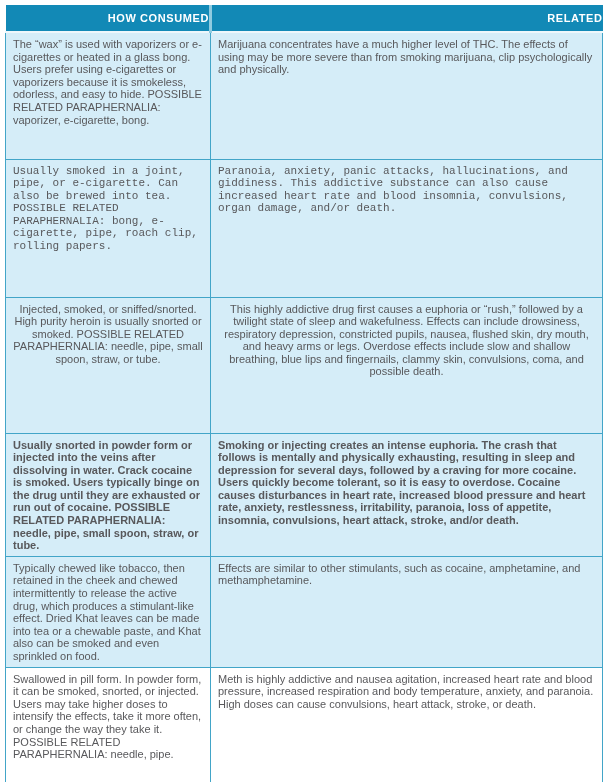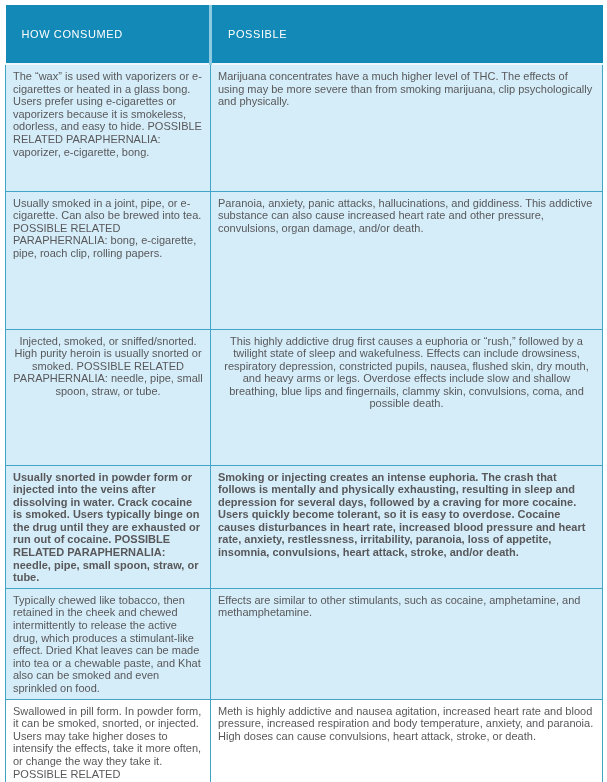--- a/index.html
+++ b/index.html
@@ -22,73 +22,73 @@
     border-collapse: collapse;
     table-layout: fixed;
   }
   col.col-how { width: 205px; }
   col.col-effects { width: 392px; }
 
   th.header-cell {
     background: #1289B6;
     color: #ffffff;
     font-size: 11px;
-    font-weight: normal;
+    font-weight: bold;
     letter-spacing: 0.6px;
-    text-align: left;
+    text-align: right;
     vertical-align: middle;
     height: 26px;
-    padding: 16px;
+    padding: 0;
     border-bottom: 2px solid #eef7fb;
   }
   th.header-cell.first {
     border-right: 3px solid #8fcbe0;
   }
 
   td.cell {
     background: #d5edf8;
     border: 1.5px solid #42a5c8;
     vertical-align: top;
     padding: 5px 7px 4px 7px;
     color: #58585b;
     font-size: 11px;
     line-height: 12.6px;
     overflow: hidden;
     box-sizing: border-box;
   }
   tr.row-1 td.cell { height: 127px; margin-left: 11px; }
-  tr.row-2 td.cell { height: 138px; }
+  tr.row-2 td.cell { height: 138px; font-family: Liberation Mono, monospace; }
   tr.row-3 td.cell { height: 136px; text-align: center; }
   tr.row-4 td.cell { height: 109px; font-weight: bold; }
   tr.row-5 td.cell { height: 106px; }
   tr.row-6 td.cell { height: 128px; background: #ffffff; margin-left: 34px; }
 </style>
 </head>
 <body>
 
 <div class="page">
   <table class="drug-table">
     <colgroup>
       <col class="col-how">
       <col class="col-effects">
     </colgroup>
     <thead>
       <tr>
         <th class="header-cell first">HOW CONSUMED</th>
-        <th class="header-cell">POSSIBLE</th>
+        <th class="header-cell">RELATED</th>
       </tr>
     </thead>
     <tbody>
       <tr class="row-1">
         <td class="cell">The “wax” is used with vaporizers or e-cigarettes or heated in a glass bong. Users prefer using e-cigarettes or vaporizers because it is smokeless, odorless, and easy to hide. POSSIBLE RELATED PARAPHERNALIA: vaporizer, e-cigarette, bong.</td>
         <td class="cell">Marijuana concentrates have a much higher level of THC. The effects of using may be more severe than from smoking marijuana, clip psychologically and physically.</td>
       </tr>
       <tr class="row-2">
         <td class="cell">Usually smoked in a joint, pipe, or e-cigarette. Can also be brewed into tea. POSSIBLE RELATED PARAPHERNALIA: bong, e-cigarette, pipe, roach clip, rolling papers.</td>
-        <td class="cell">Paranoia, anxiety, panic attacks, hallucinations, and giddiness. This addictive substance can also cause increased heart rate and other pressure, convulsions, organ damage, and/or death.</td>
+        <td class="cell">Paranoia, anxiety, panic attacks, hallucinations, and giddiness. This addictive substance can also cause increased heart rate and blood insomnia, convulsions, organ damage, and/or death.</td>
       </tr>
       <tr class="row-3">
         <td class="cell">Injected, smoked, or sniffed/snorted. High purity heroin is usually snorted or smoked. POSSIBLE RELATED PARAPHERNALIA: needle, pipe, small spoon, straw, or tube.</td>
         <td class="cell">This highly addictive drug first causes a euphoria or “rush,” followed by a twilight state of sleep and wakefulness. Effects can include drowsiness, respiratory depression, constricted pupils, nausea, flushed skin, dry mouth, and heavy arms or legs. Overdose effects include slow and shallow breathing, blue lips and fingernails, clammy skin, convulsions, coma, and possible death.</td>
       </tr>
       <tr class="row-4">
         <td class="cell">Usually snorted in powder form or injected into the veins after dissolving in water. Crack cocaine is smoked. Users typically binge on the drug until they are exhausted or run out of cocaine. POSSIBLE RELATED PARAPHERNALIA: needle, pipe, small spoon, straw, or tube.</td>
         <td class="cell">Smoking or injecting creates an intense euphoria. The crash that follows is mentally and physically exhausting, resulting in sleep and depression for several days, followed by a craving for more cocaine. Users quickly become tolerant, so it is easy to overdose. Cocaine causes disturbances in heart rate, increased blood pressure and heart rate, anxiety, restlessness, irritability, paranoia, loss of appetite, insomnia, convulsions, heart attack, stroke, and/or death.</td>
       </tr>
       <tr class="row-5">

